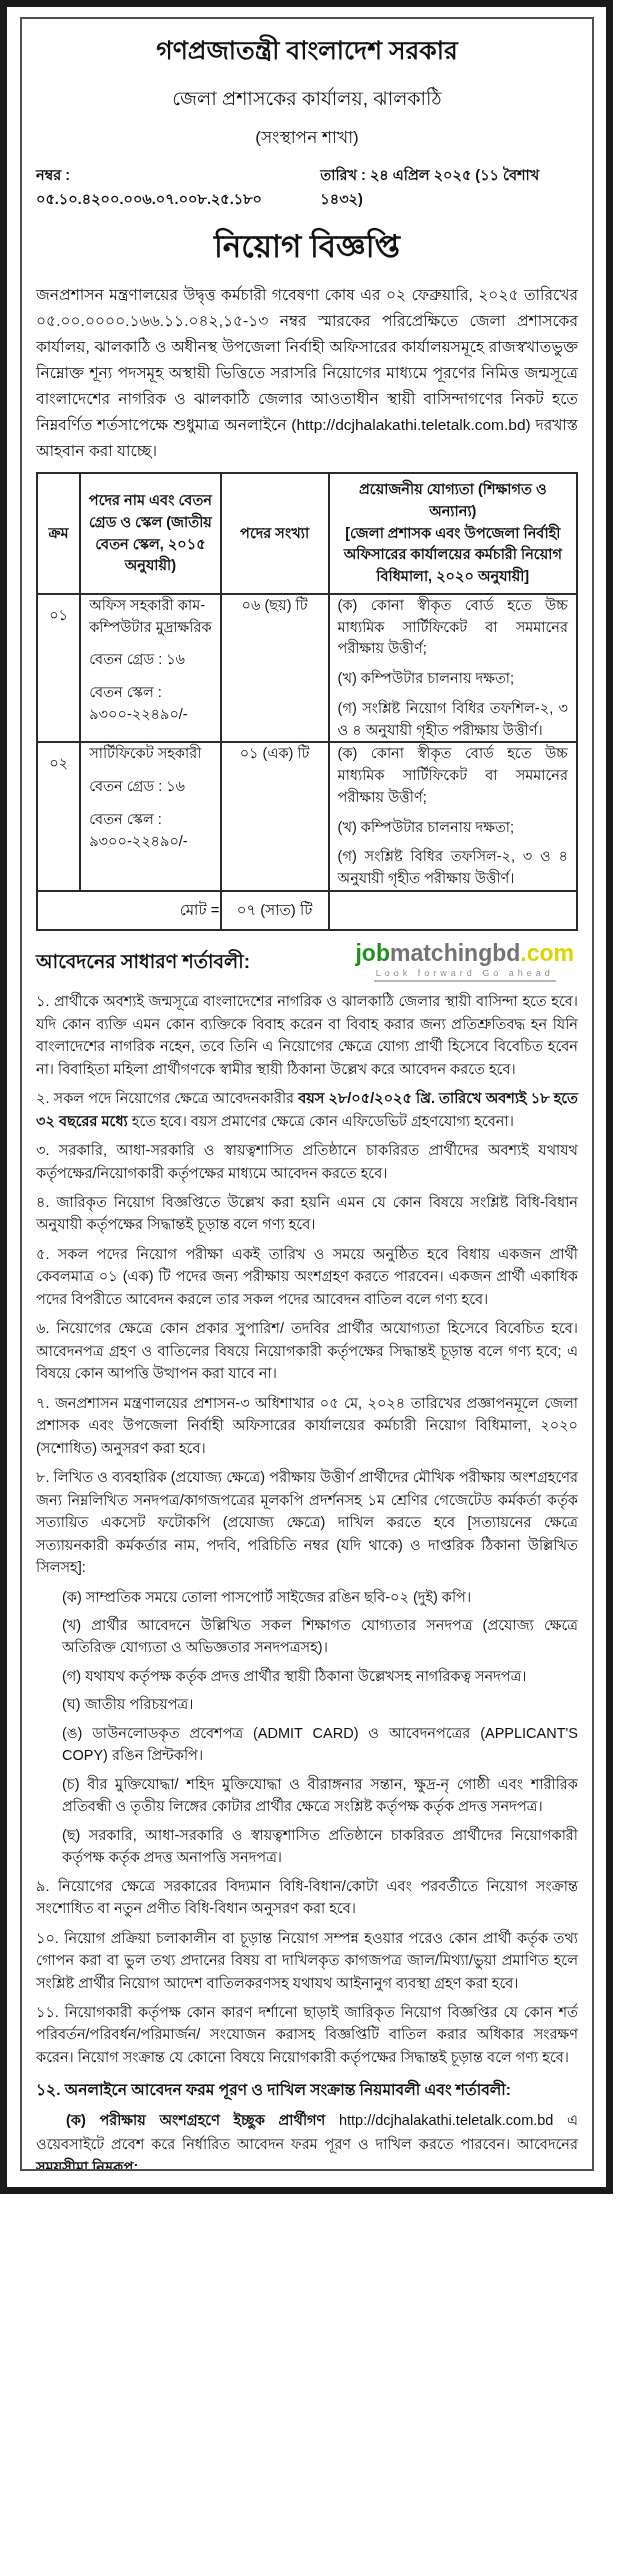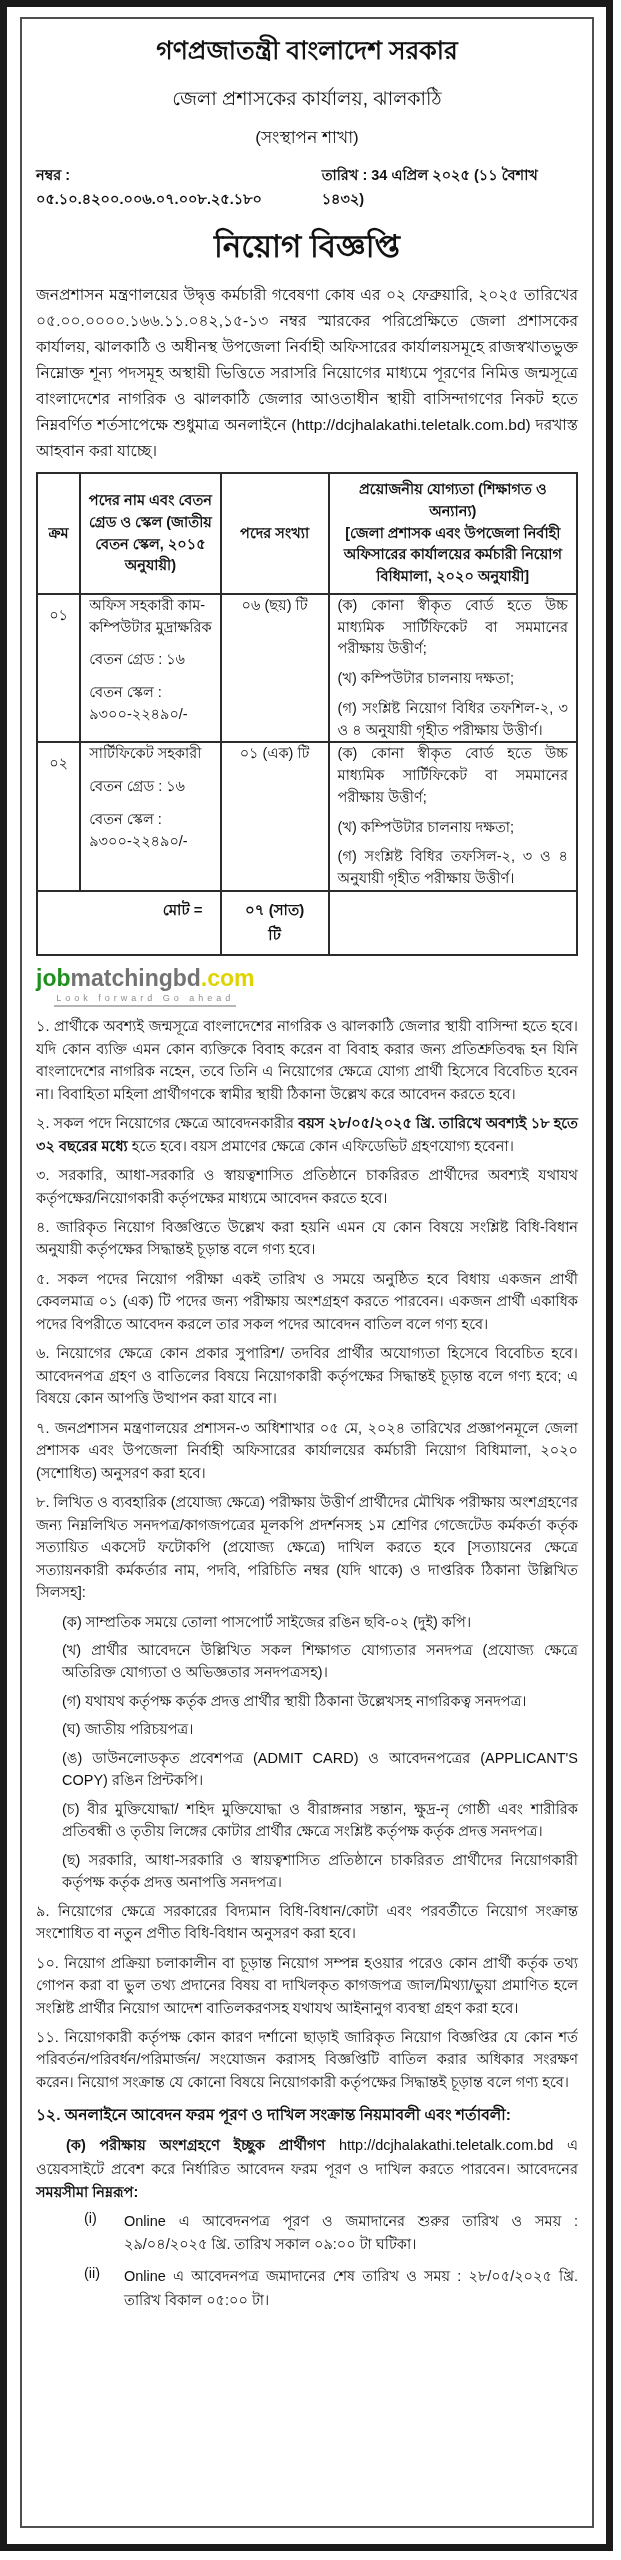--- a/index.html
+++ b/index.html
@@ -1,39 +1,39 @@
 <!DOCTYPE html>
 <html><head>
 <meta charset="utf-8">
 <style>
   html,body{margin:0;padding:0;background:#ffffff;}
   body{width:621px;font-family:"Liberation Sans","DejaVu Sans",sans-serif;color:#121212;}
   .page{position:relative;width:621px;height:2560px;background:#fff;overflow:hidden;}
-  .frame{position:absolute;left:0;top:0;width:613px;height:2551px;border:7px solid #1a1a1a;box-sizing:border-box;background:#fff;}
+  .frame{position:absolute;left:0;top:0;width:613px;height:2194px;border:7px solid #1a1a1a;box-sizing:border-box;background:#fff;}
   .inner{position:absolute;left:13px;top:10px;right:12px;bottom:16px;border:2px solid #4f4f4f;padding:10px 14px 8px 14px;overflow:hidden;}
   .center{text-align:center;}
   .hdr-govt{font-size:25px;font-weight:bold;margin-top:2px;}
   .hdr-office{font-size:19px;margin-top:10px;}
   .hdr-branch{font-size:17px;margin-top:8px;}
   .hdr-site{font-size:22px;margin-top:8px;letter-spacing:.5px;}
   .memo-row{display:flex;justify-content:space-between;font-size:14.5px;font-weight:600;margin-top:12px;gap:28px;}
   .doc-title{font-size:31px;font-weight:bold;text-align:center;margin:10px 0 8px 0;}
   .intro{font-size:15.5px;line-height:1.68;text-align:justify;margin:2px 0 8px 0;}
   table.posts{width:100%;border-collapse:collapse;table-layout:fixed;margin-top:4px;}
   table.posts th,table.posts td{border:2px solid #2b2b2b;vertical-align:top;box-sizing:border-box;}
   table.posts th{font-size:14.5px;font-weight:bold;text-align:center;vertical-align:middle;padding:5px 4px;line-height:1.5;}
   .col-serial{width:8%;} .col-post{width:26%;} .col-count{width:20%;} .col-quali{width:46%;}
   td.cell{font-size:14.5px;line-height:1.5;padding:0 8px;}
   td.serial{text-align:center;padding-top:10px;}
   td.count{text-align:center;vertical-align:middle;}
   .pline{margin-bottom:11px;}
   .pline:last-child{margin-bottom:0;}
   .qline{margin-bottom:8px;text-align:justify;}
   .qline:last-child{margin-bottom:0;}
-  tr.total-row td{font-weight:bold;font-size:15px;padding:6px 17px;}
+  tr.total-row td{font-weight:normal;font-size:15px;padding:6px 0;}
   td.total-label{text-align:right;}
   td.total-value{text-align:center;}
   .section-row{display:flex;justify-content:space-between;align-items:flex-start;margin:10px 0 8px 0;}
   .section-heading{font-size:19px;font-weight:bold;padding-top:6px;}
   .wm{display:flex;flex-direction:column;align-items:center;margin-right:4px;}
   .wm-main{font-size:23px;font-weight:bold;letter-spacing:0;line-height:1.1;}
   .wm-job{color:#1f8f1f;} .wm-match{color:#737373;} .wm-com{color:#ddd400;}
   .wm-tag{font-size:9px;letter-spacing:4px;color:#8f8f8f;border-bottom:2px solid #b5b5b5;padding:1px 2px 2px 2px;margin-top:1px;white-space:nowrap;}
   .cond{font-size:14.5px;line-height:1.55;text-align:justify;margin:0 0 7px 0;}
   .cond .b{font-weight:bold;}
@@ -52,21 +52,21 @@
 <div class="page">
   <div class="frame">
     <div class="inner">
 
       <div class="center hdr-govt">গণপ্রজাতন্ত্রী বাংলাদেশ সরকার</div>
       <div class="center hdr-office">জেলা প্রশাসকের কার্যালয়, ঝালকাঠি</div>
       <div class="center hdr-branch">(সংস্থাপন শাখা)</div>
 
       <div class="memo-row">
         <span>নম্বর : ০৫.১০.৪২০০.০০৬.০৭.০০৮.২৫.১৮০</span>
-        <span>তারিখ : 34 এপ্রিল ২০২৫ (১১ বৈশাখ ১৪৩২)</span>
+        <span>তারিখ : ২৪ এপ্রিল ২০২৫ (১১ বৈশাখ ১৪৩২)</span>
       </div>
 
       <div class="doc-title">নিয়োগ বিজ্ঞপ্তি</div>
 
       <div class="intro">জনপ্রশাসন মন্ত্রণালয়ের উদ্বৃত্ত কর্মচারী গবেষণা কোষ এর ০২ ফেব্রুয়ারি, ২০২৫ তারিখের ০৫.০০.০০০০.১৬৬.১১.০৪২,১৫-১৩ নম্বর স্মারকের পরিপ্রেক্ষিতে জেলা প্রশাসকের কার্যালয়, ঝালকাঠি ও অধীনস্থ উপজেলা নির্বাহী অফিসারের কার্যালয়সমূহে রাজস্বখাতভুক্ত নিম্নোক্ত শূন্য পদসমূহ অস্থায়ী ভিত্তিতে সরাসরি নিয়োগের মাধ্যমে পূরণের নিমিত্ত জন্মসূত্রে বাংলাদেশের নাগরিক ও ঝালকাঠি জেলার আওতাধীন স্থায়ী বাসিন্দাগণের নিকট হতে নিম্নবর্ণিত শর্তসাপেক্ষে শুধুমাত্র অনলাইনে (http://dcjhalakathi.teletalk.com.bd) দরখাস্ত আহবান করা যাচ্ছে।</div>
 
       <table class="posts">
         <colgroup>
           <col class="col-serial">
             <col class="col-post">
@@ -117,20 +117,21 @@
         <tfoot>
           <tr class="total-row">
             <td colspan="2" class="total-label">মোট =</td>
             <td class="total-value">০৭ (সাত) টি</td>
             <td></td>
           </tr>
         </tfoot>
       </table>
 
       <div class="section-row">
+        <div class="section-heading">আবেদনের সাধারণ শর্তাবলী:</div>
         <div class="wm">
           <div class="wm-main"><span class="wm-job">job</span><span class="wm-match">matchingbd</span><span class="wm-com">.com</span></div>
           <div class="wm-tag">Look forward Go ahead</div>
         </div>
       </div>
 
       <div id="conditions">
           <div class="cond"><span>১. প্রার্থীকে অবশ্যই জন্মসূত্রে বাংলাদেশের নাগরিক ও ঝালকাঠি জেলার স্থায়ী বাসিন্দা হতে হবে। যদি কোন ব্যক্তি এমন কোন ব্যক্তিকে বিবাহ করেন বা বিবাহ করার জন্য প্রতিশ্রুতিবদ্ধ হন যিনি বাংলাদেশের নাগরিক নহেন, তবে তিনি এ নিয়োগের ক্ষেত্রে যোগ্য প্রার্থী হিসেবে বিবেচিত হবেন না। বিবাহিতা মহিলা প্রার্থীগণকে স্বামীর স্থায়ী ঠিকানা উল্লেখ করে আবেদন করতে হবে।</span></div>
           <div class="cond"><span>২. সকল পদে নিয়োগের ক্ষেত্রে আবেদনকারীর </span><span class="b">বয়স ২৮/০৫/২০২৫ খ্রি. তারিখে অবশ্যই ১৮ হতে ৩২ বছরের মধ্যে</span><span> হতে হবে। বয়স প্রমাণের ক্ষেত্রে কোন এফিডেভিট গ্রহণযোগ্য হবেনা।</span></div>
           <div class="cond"><span>৩. সরকারি, আধা-সরকারি ও স্বায়ত্বশাসিত প্রতিষ্ঠানে চাকরিরত প্রার্থীদের অবশ্যই যথাযথ কর্তৃপক্ষের/নিয়োগকারী কর্তৃপক্ষের মাধ্যমে আবেদন করতে হবে।</span></div>

